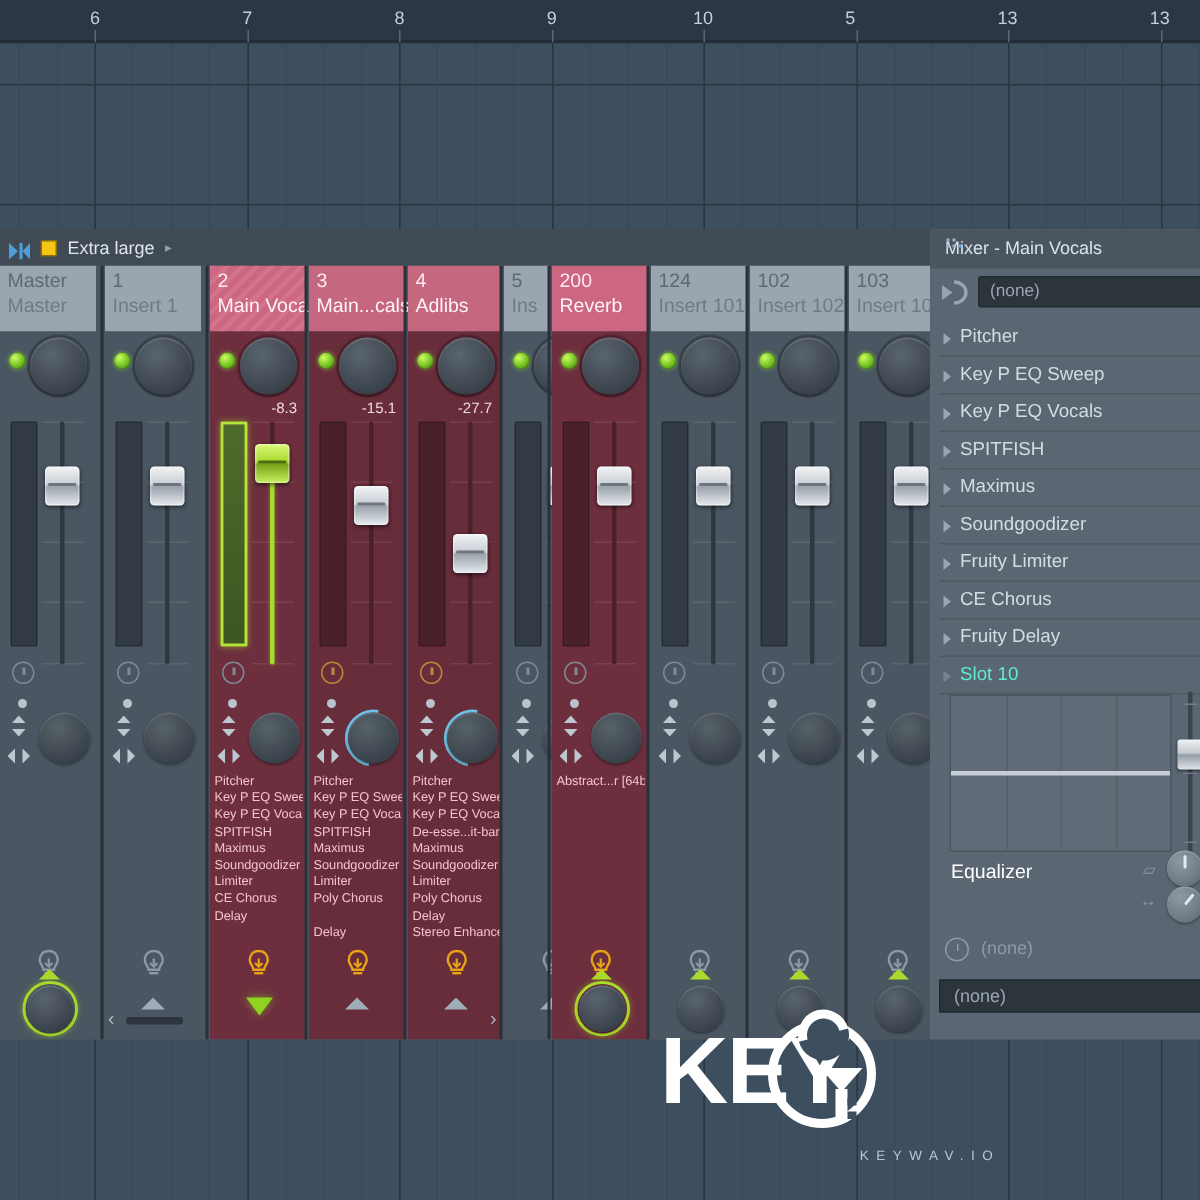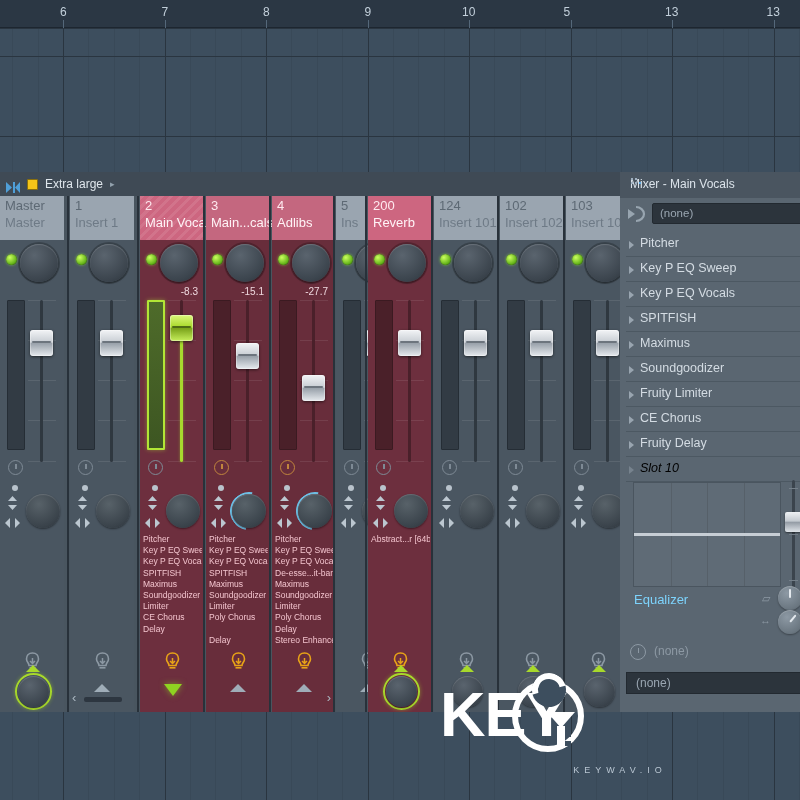--- a/index.html
+++ b/index.html
@@ -15,21 +15,21 @@
   #playlist { position:absolute; left:0; top:0; width:800px; height:800px; background:#3d4e5e; }
   #pl-ruler { position:absolute; left:0; top:0; width:800px; height:28px; background:#2b3744; border-bottom:1px solid #1d2630; }
   .bar-num { position:absolute; top:5px; font-size:12px; color:#c3d0db; font-family:"Liberation Sans", sans-serif; }
   .bar-tick { position:absolute; top:20px; width:1px; height:8px; background:#55687a; }
   #pl-grid { position:absolute; left:0; top:28px; width:800px; height:772px; }
   .v-major { position:absolute; top:0; width:1px; height:100%; background:#2a3540; }
   .v-minor { position:absolute; top:0; width:1px; height:100%; background:#394958; }
   .h-major { position:absolute; left:0; width:100%; height:1px; background:#2a3540; }
 
   
-  #mixer { position:absolute; left:0; top:172px; width:800px; height:540px; background:#4a5764; }
+  #mixer { position:absolute; left:0; top:153px; width:800px; height:540px; background:#4a5764; }
 
   
   #mix-left { position:absolute; left:0; top:0; width:620px; height:540px; background:#49555f; }
   #mix-titlebar { position:absolute; left:0; top:0; width:620px; height:24px; background:#3f4a55; display:flex; align-items:center; padding-left:6px; gap:7px; }
   .tb-icon-arrows { width:14px; height:11px; position:relative; }
   .tb-yellow { width:11px; height:11px; background:#f5c518; border:1px solid #8a6f0d; border-radius:1px; }
   .tb-label { font-size:12px; color:#dfe6ec; }
   .tb-caret { font-size:9px; color:#93a2ae; }
 
   #strips { position:absolute; left:0; top:24px; width:620px; height:516px; overflow:hidden; }
@@ -129,32 +129,32 @@
   #mr-title span { position:absolute; left:10px; top:5px; font-size:12px; color:#dbe3ea; }
   .mr-close { position:absolute; right:4px; top:5px; width:12px; height:12px; }
   #mr-in { position:absolute; left:6px; top:30px; width:176px; height:24px; }
   .in-ico { position:absolute; left:0; top:3px; width:20px; height:18px; }
   .in-field { position:absolute; left:26px; top:1px; width:150px; height:21px; background:#2c343c; border:1px solid #222930; border-radius:2px; }
   .in-field span { position:absolute; left:7px; top:3px; font-size:11.5px; color:#9aa6b1; }
 
   .slot { position:absolute; left:6px; width:176px; height:25px; border-bottom:1px solid #4c5862; }
   .slot .tri { position:absolute; left:3px; top:9px; width:0;height:0; border-top:4px solid transparent; border-bottom:4px solid transparent; border-left:5px solid #99a5b0; }
   .slot .lbl { position:absolute; left:14px; top:4px; font-size:12.5px; color:#d4dce3; white-space:nowrap; }
-  .slot.empty .lbl { color:#000000; font-style:italic; }
+  .slot.empty .lbl { color:#5eead4; }
   .slot.empty .tri { border-left-color:#77838e; }
 
   
   #eqbox { position:absolute; left:13px; top:310px; width:148px; height:105px; background:#5f6b76; border:1px solid #4a555f; }
   .eq-v { position:absolute; top:0; width:1px; height:100%; background:#566069; }
   .eq-line { position:absolute; left:0; top:50px; width:100%; height:3px; background:#c7ced5; }
   #eq-slider-rail { position:absolute; left:172px; top:308px; width:3px; height:108px; background:#3b444d; border-radius:2px; }
   #eq-slider-rail i { position:absolute; left:-3px; width:9px; height:1px; background:#747f89; }
   #eq-fader { position:absolute; left:165px; top:340px; width:18px; height:20px; border-radius:2px;
      background:linear-gradient(#eef1f4 0%,#c4cad0 45%,#959da6 52%,#dee3e8 100%); box-shadow:0 1px 2px rgba(0,0,0,.5); }
-  #eq-label { position:absolute; left:14px; top:420px; font-size:13px; color:#7dd3fc; }
+  #eq-label { position:absolute; left:14px; top:420px; font-size:13px; color:#ffffff; }
   .eq-ico { position:absolute; font-size:11px; color:#8d99a4; }
   .eq-knob { position:absolute; width:24px; height:24px; border-radius:50%;
      background:radial-gradient(circle at 38% 30%, #8d99a4, #6b7781 70%, #576169);
      box-shadow:inset 0 1px 1px rgba(255,255,255,.2), 0 1px 2px rgba(0,0,0,.35); }
   .eq-knob::after { content:""; position:absolute; left:11px; top:3px; width:2px; height:9px; background:#e4e9ee; border-radius:1px; transform-origin:1px 9px; }
   .eq-knob.k2::after { transform:rotate(40deg); }
 
   .lowrow { position:absolute; left:6px; width:176px; height:25px; }
   .lowrow .circ { position:absolute; left:4px; top:4px; width:16px; height:16px; border-radius:50%; border:1.5px solid #8d99a4; }
   .lowrow .circ::after { content:""; position:absolute; left:6.5px; top:3px; width:1.5px; height:5px; background:#8d99a4; }

